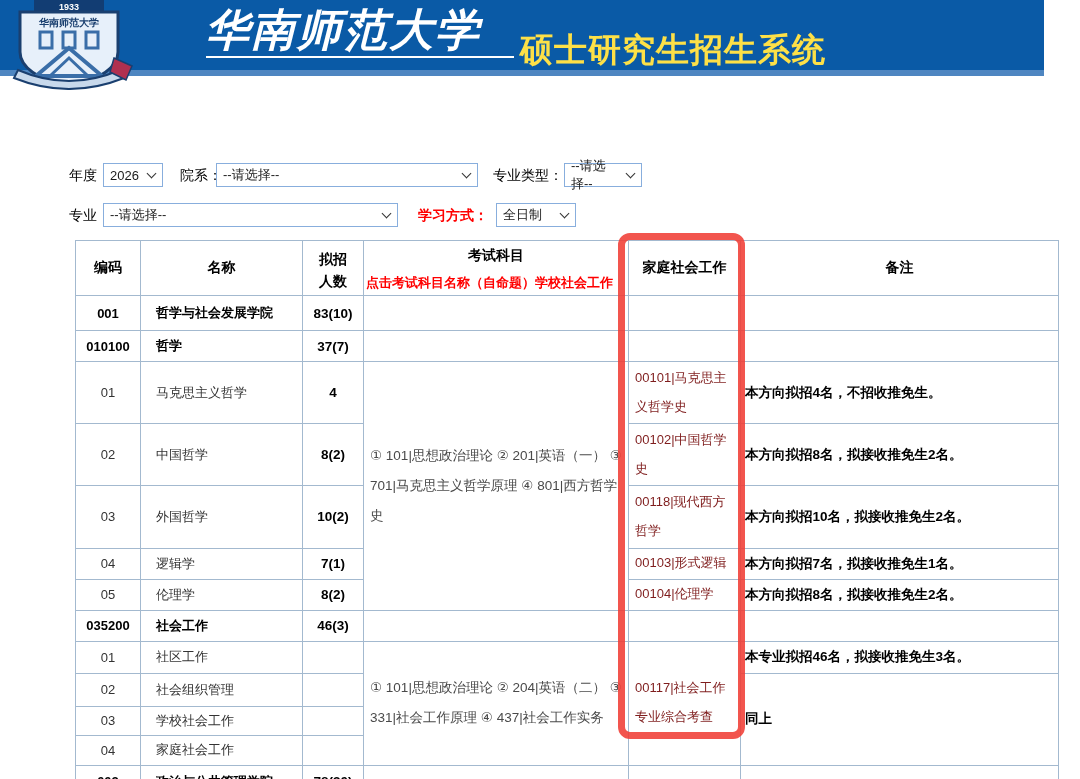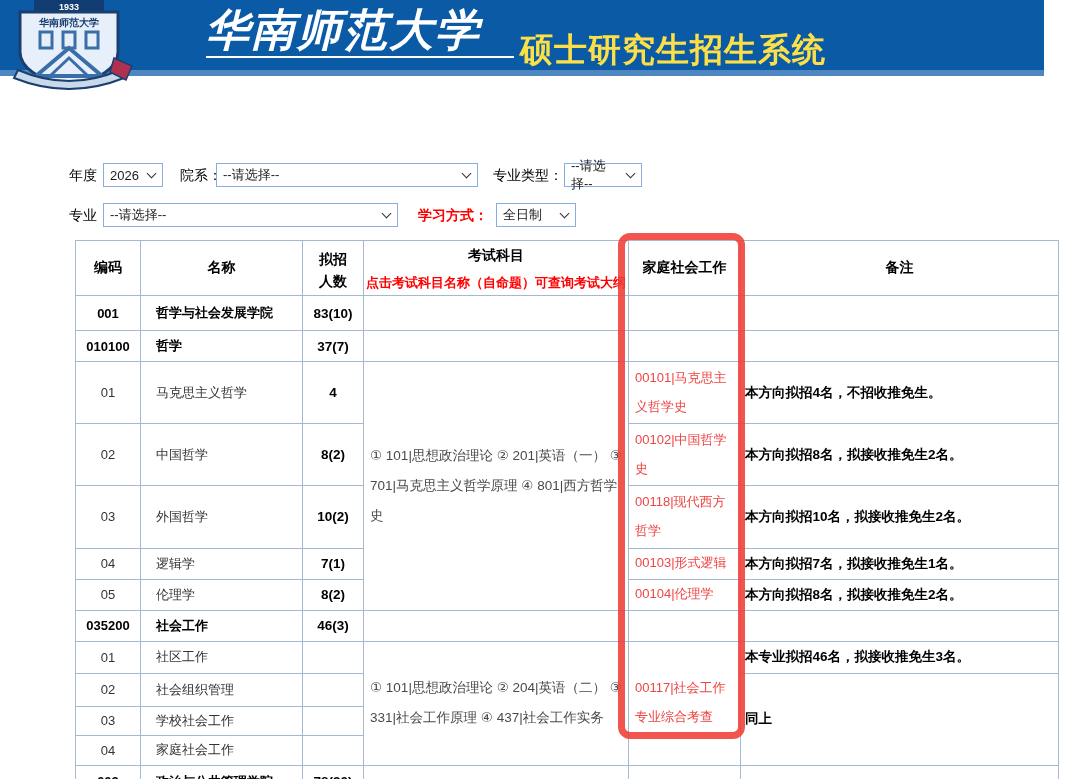--- a/index.html
+++ b/index.html
@@ -42,21 +42,21 @@
                font-size:13px; color:#333; overflow:visible; }
   .cat-table th { font-size:14px; font-weight:bold; color:#000; text-align:center; }
   th.exam-h { vertical-align:top; padding-top:6px; }
   .exam-note { font-size:13px; font-weight:bold; color:#ff0000; text-align:left;
                white-space:nowrap; padding-left:2px; margin-top:9px; position:relative; z-index:1; }
   td.c-code { text-align:center; }
   tr.sec td.c-code, tr.sec td.c-name { font-weight:bold; color:#000; }
   td.c-name { text-align:left; padding-left:15px; }
   td.c-quota { text-align:center; font-weight:bold; color:#000; font-size:13.5px; }
   td.c-exam { text-align:left; padding:4px 6px; color:#4a4a4a; font-size:13.5px; line-height:2.2; }
-  td.c-retest { text-align:left; padding:2px 2px 2px 6px; color:#ef4444; line-height:2.2; }
+  td.c-retest { text-align:left; padding:2px 2px 2px 6px; color:#7f1d1d; line-height:2.2; }
   td.c-remark { text-align:left; padding:2px 2px 2px 4px; font-weight:bold; color:#000; font-size:13.5px; }
 
   
   .hl-box { position:absolute; left:618px; top:233px; width:127px; height:506px;
             border:7px solid rgba(240,62,54,0.88); border-radius:12px; z-index:5;
             pointer-events:none; }
 </style>
 </head>
 <body>
 
@@ -121,21 +121,21 @@
     <tbody>
         <tr style="height:55px">
       <th>编码</th>
       <th>名称</th>
       <th>
         <div style="margin-top:6px">拟招</div>
         <div style="margin-top:4px">人数</div>
       </th>
       <th class="exam-h">
         <div>考试科目</div>
-        <div class="exam-note">点击考试科目名称（自命题）可查询考试大纲</div>
+        <div class="exam-note">点击考试科目名称（自命题）学校社会工作</div>
       </th>
       <th>家庭社会工作</th>
       <th>备注</th>
     </tr>
 
     <tr class="sec" style="height:35px">
       <td class="c-code">001</td>
       <td class="c-name">哲学与社会发展学院</td>
       <td class="c-quota">83(10)</td>
       <td class="c-exam"></td>

